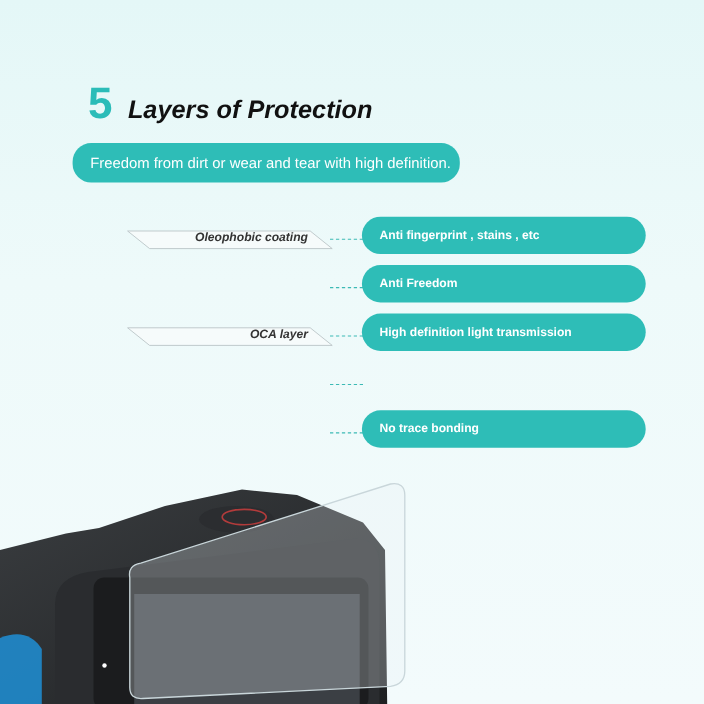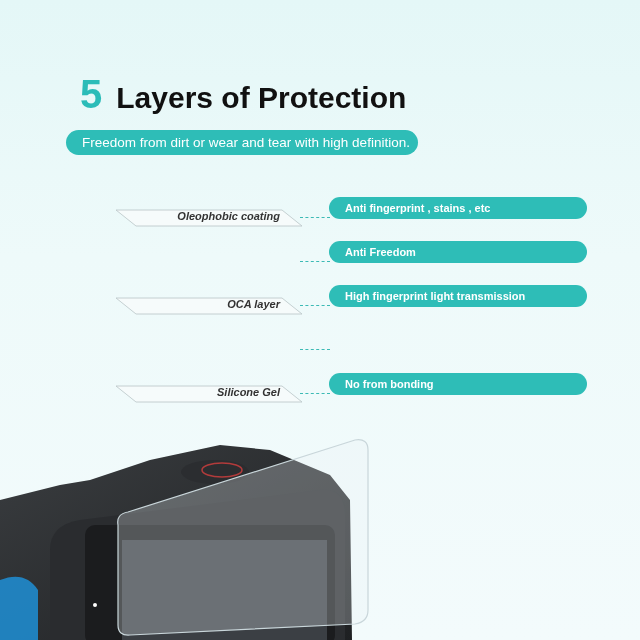--- a/index.html
+++ b/index.html
@@ -1,26 +1,26 @@
 <!DOCTYPE html>
 <html><head>
 <meta charset="utf-8">
 <style>
   * { margin:0; padding:0; box-sizing:border-box; }
   body { width:640px; height:640px; overflow:hidden; font-family:"Liberation Sans", sans-serif; }
   #root { position:relative; width:640px; height:640px; background:linear-gradient(180deg,#e4f7f7 0%,#eefafa 40%,#f3fbfc 100%); overflow:hidden; }
   .title { position:absolute; left:80px; top:72px; display:flex; align-items:baseline; }
   .title .num { font-size:40px; font-weight:bold; color:#2bbcb8; margin-right:14px; }
-  .title .txt { font-size:30px; font-weight:bold; color:#111; }
-  .subtitle-pill { position:absolute; left:66px; top:130px; width:352px; height:25px; border-radius:17px; background:#2ebdb7; color:#fff; font-size:13.5px; display:flex; align-items:center; padding-left:16px;text-align:right; }
+  .title .txt { font-size:23px; font-weight:bold; color:#111;font-style:italic; }
+  .subtitle-pill { position:absolute; left:66px; top:130px; width:352px; height:36px; border-radius:17px; background:#2ebdb7; color:#fff; font-size:13.5px; display:flex; align-items:center; padding-left:16px;text-align:right; }
   .layer { position:absolute; left:114px; width:200px; height:26px;font-style:italic; }
   .glass { position:absolute; left:0; top:0; width:190px; height:22px; }
   .layer-label { position:absolute; right:34px; top:4px; font-size:11px; font-weight:bold; color:#333; white-space:nowrap; }
   .connector { position:absolute; left:300px; width:30px; border-top:1px dashed #3cbab5; }
-  .feature-pill { position:absolute; left:329px; width:258px; height:22px; border-radius:17px; background:#2ebdb7; color:#fff; font-size:11px; font-weight:bold; display:flex; align-items:center; padding-left:16px; }
+  .feature-pill { position:absolute; left:329px; width:258px; height:34px; border-radius:17px; background:#2ebdb7; color:#fff; font-size:11px; font-weight:bold; display:flex; align-items:center; padding-left:16px; }
   .camera { position:absolute; left:0; top:430px; width:380px; height:210px; }
 </style>
 </head>
 <body>
 
 <div id="root">
 
   <div class="title">
     <span class="num">5</span>
     <span class="txt">Layers of Protection</span>
@@ -47,34 +47,28 @@
     </div>
 
   <div class="layer" style="top:294px">
     <svg class="glass" viewBox="0 0 190 22">
         <polygon points="2,4 168,4 188,20 22,20" fill="#f6fbfb" stroke="#b9c4c6" stroke-width="0.8"></polygon>
       </svg>
     <span class="layer-label">OCA layer</span>
   </div>
   <div class="connector" style="top:305px"></div>
   <div class="feature-pill" style="top:285px">
-      <span>High fingerprint light transmission</span>
+      <span>High definition light transmission</span>
     </div>
 
   <div class="connector" style="top:349px"></div>
 
-  <div class="layer" style="top:382px">
-    <svg class="glass" viewBox="0 0 190 22">
-        <polygon points="2,4 168,4 188,20 22,20" fill="#f6fbfb" stroke="#b9c4c6" stroke-width="0.8"></polygon>
-      </svg>
-    <span class="layer-label">Silicone Gel</span>
-  </div>
   <div class="connector" style="top:393px"></div>
   <div class="feature-pill" style="top:373px">
-      <span>No from bonding</span>
+      <span>No trace bonding</span>
     </div>
 
   <svg class="camera" viewBox="0 0 380 210">
     <defs>
       <linearGradient id="body" x1="0" y1="0" x2="1" y2="1">
         <stop offset="0" stop-color="#3a3d40"></stop>
         <stop offset="1" stop-color="#1e2022"></stop>
       </linearGradient>
     </defs>
     <path d="M0,70 L60,55 L90,50 L150,30 L220,15 L270,20 L330,45 L350,70 L352,210 L0,210 Z" fill="url(#body)"></path>

